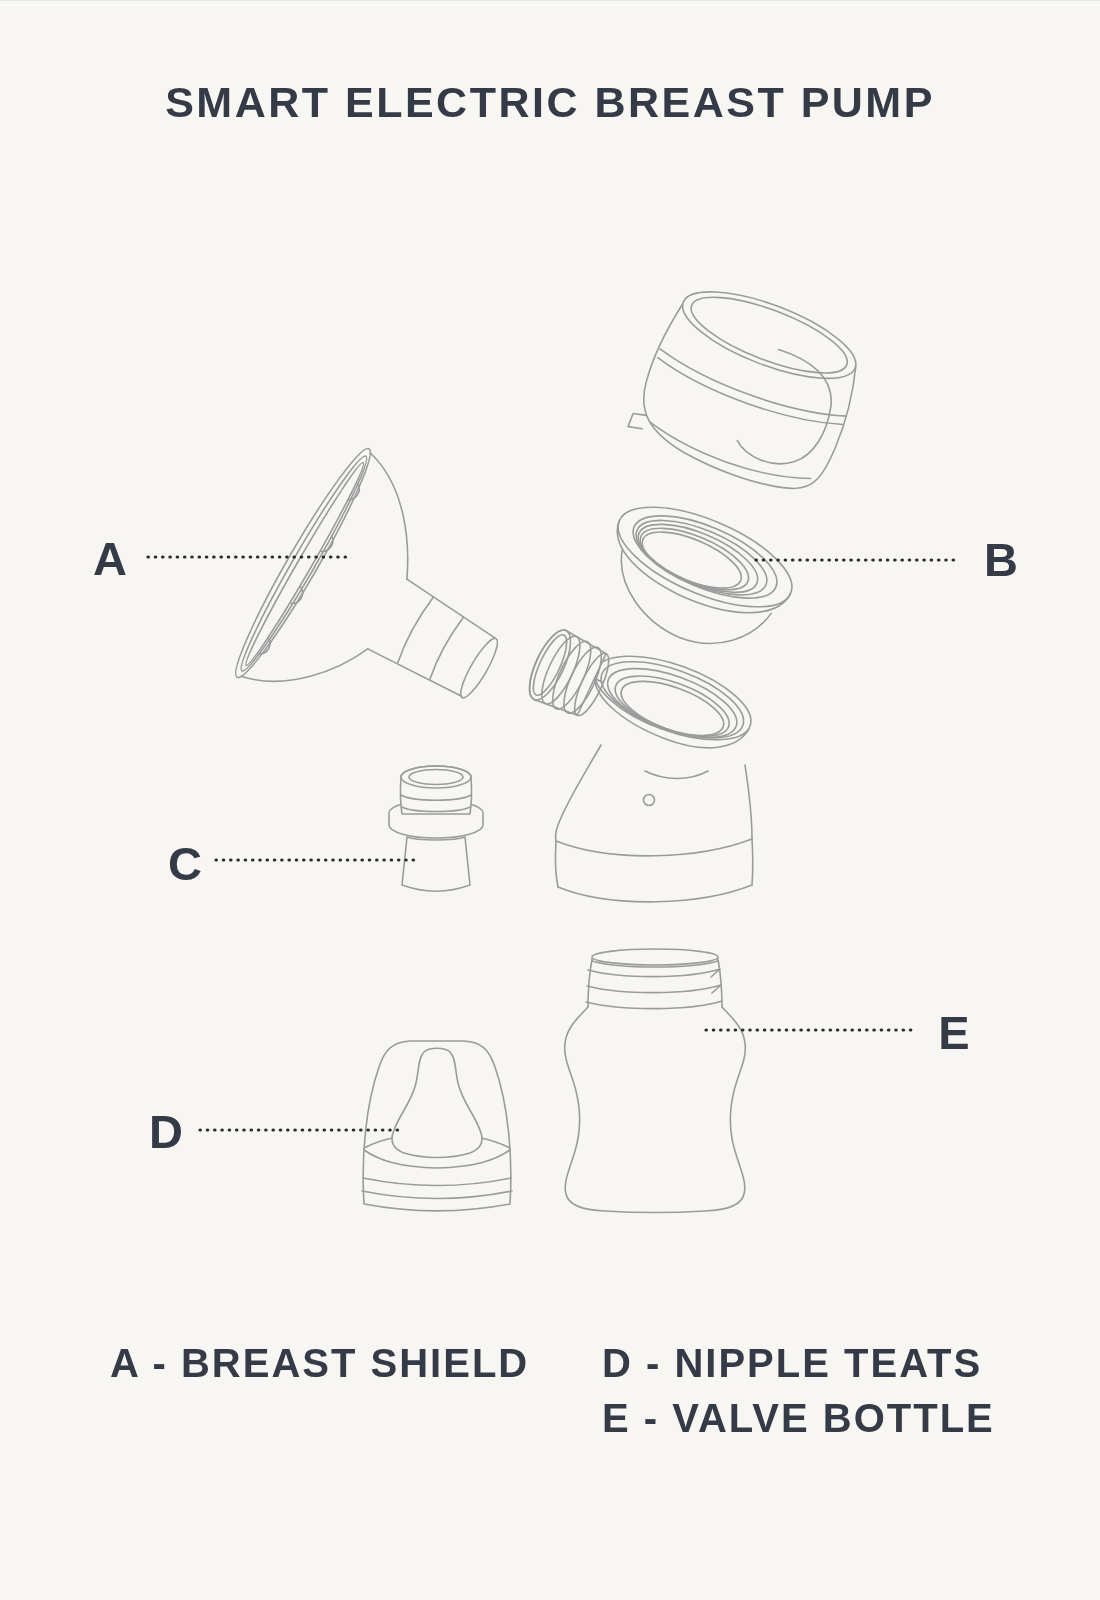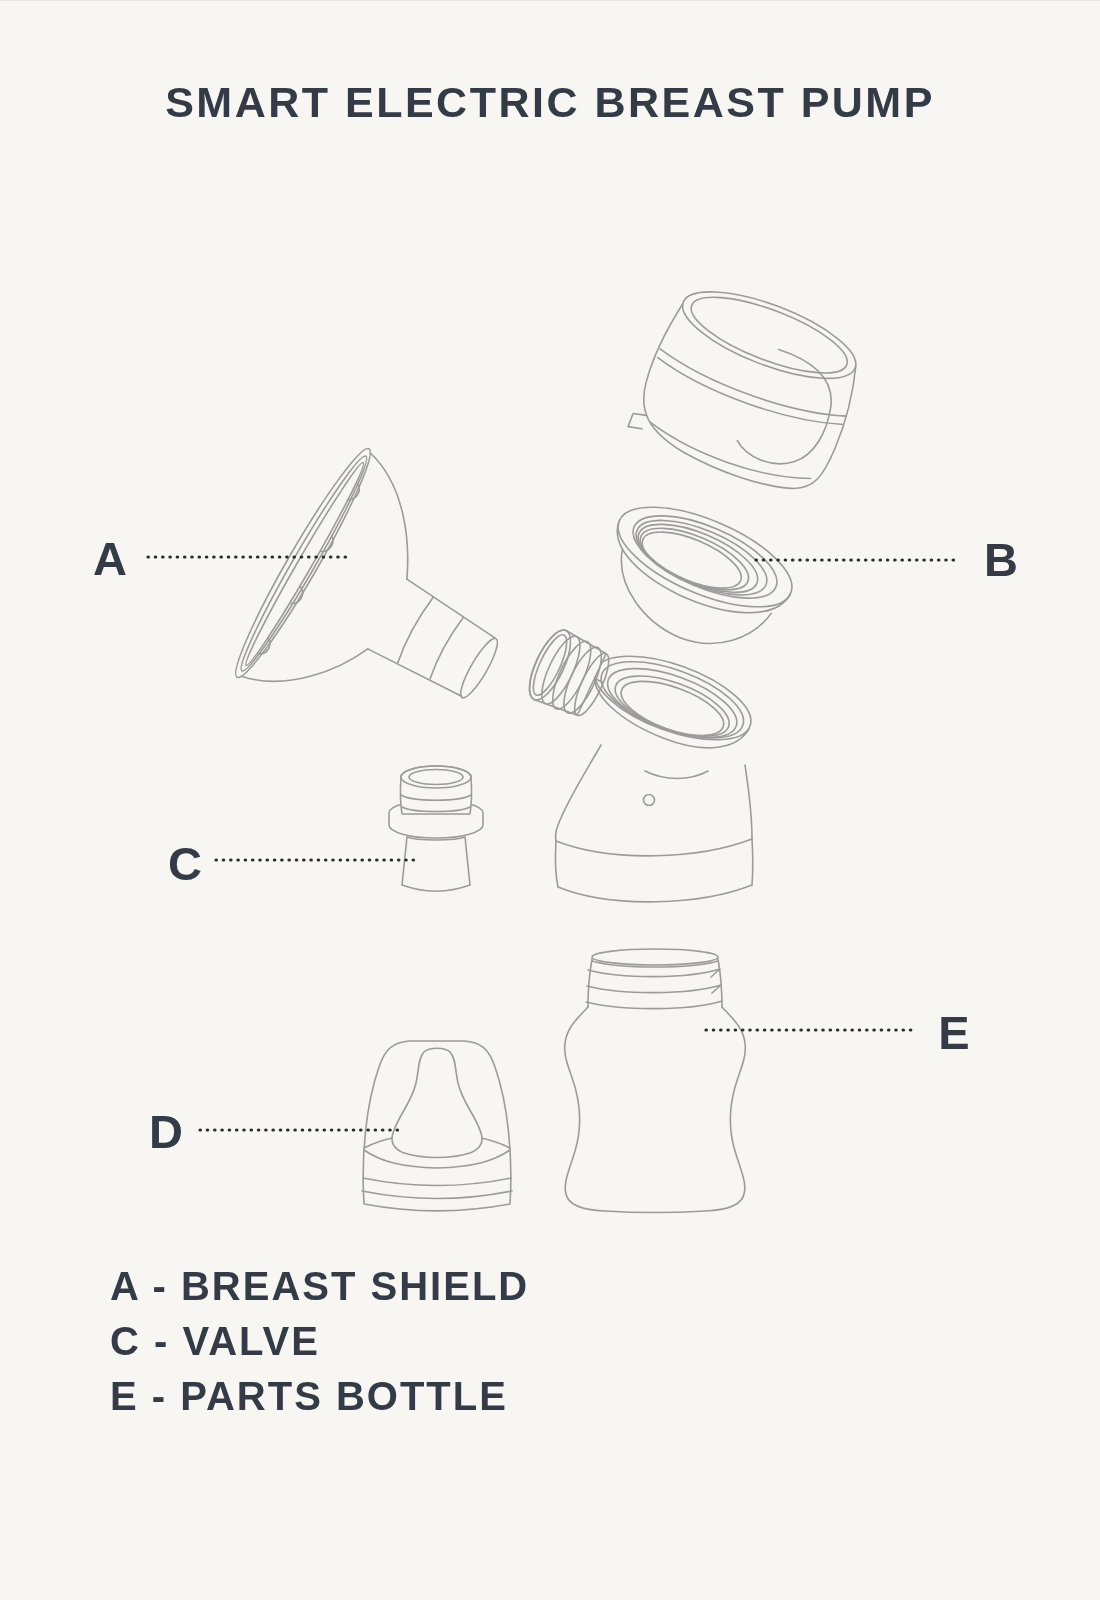--- a/index.html
+++ b/index.html
@@ -40,24 +40,24 @@
   .callout{
     position:absolute;transform:translate(-50%,-50%);
     font-size:47px;font-weight:700;line-height:1;
   }
   .callout-a{left:110px;top:557px}
   .callout-b{left:1001px;top:558px}
   .callout-c{left:185px;top:862px}
   .callout-d{left:166px;top:1130px}
   .callout-e{left:954px;top:1031px}
   .legend{
-    position:absolute;left:110px;top:1258px;
+    position:absolute;left:110px;top:1335px;
     display:flex;
     font-size:40px;font-weight:700;
-    letter-spacing:2px;line-height:55px;flex-direction:column;
+    letter-spacing:2px;line-height:55px;
   }
   .legend-col-1{width:492px}
   .legend-col-2{}
 </style>
 </head>
 <body>
 
 <div class="page">
 
   <div class="title">
@@ -173,20 +173,20 @@
 
   <div class="callout callout-a">A</div>
   <div class="callout callout-b">B</div>
   <div class="callout callout-c">C</div>
   <div class="callout callout-d">D</div>
   <div class="callout callout-e">E</div>
 
   <div class="legend">
     <div class="legend-col-1">
       <div>A - BREAST SHIELD</div>
-      <div>C - VALVE</div>
     </div>
     <div class="legend-col-2">
-      <div>E - PARTS BOTTLE</div>
+      <div>D - NIPPLE TEATS</div>
+      <div>E - VALVE BOTTLE</div>
     </div>
   </div>
 
 </div>
 
 </body></html>

